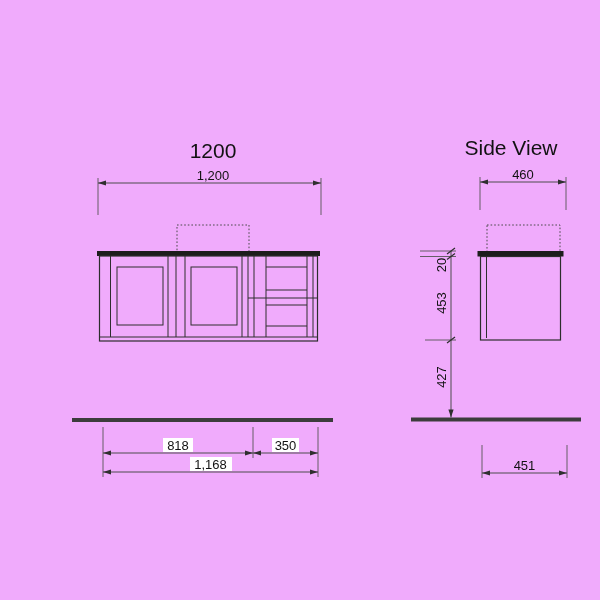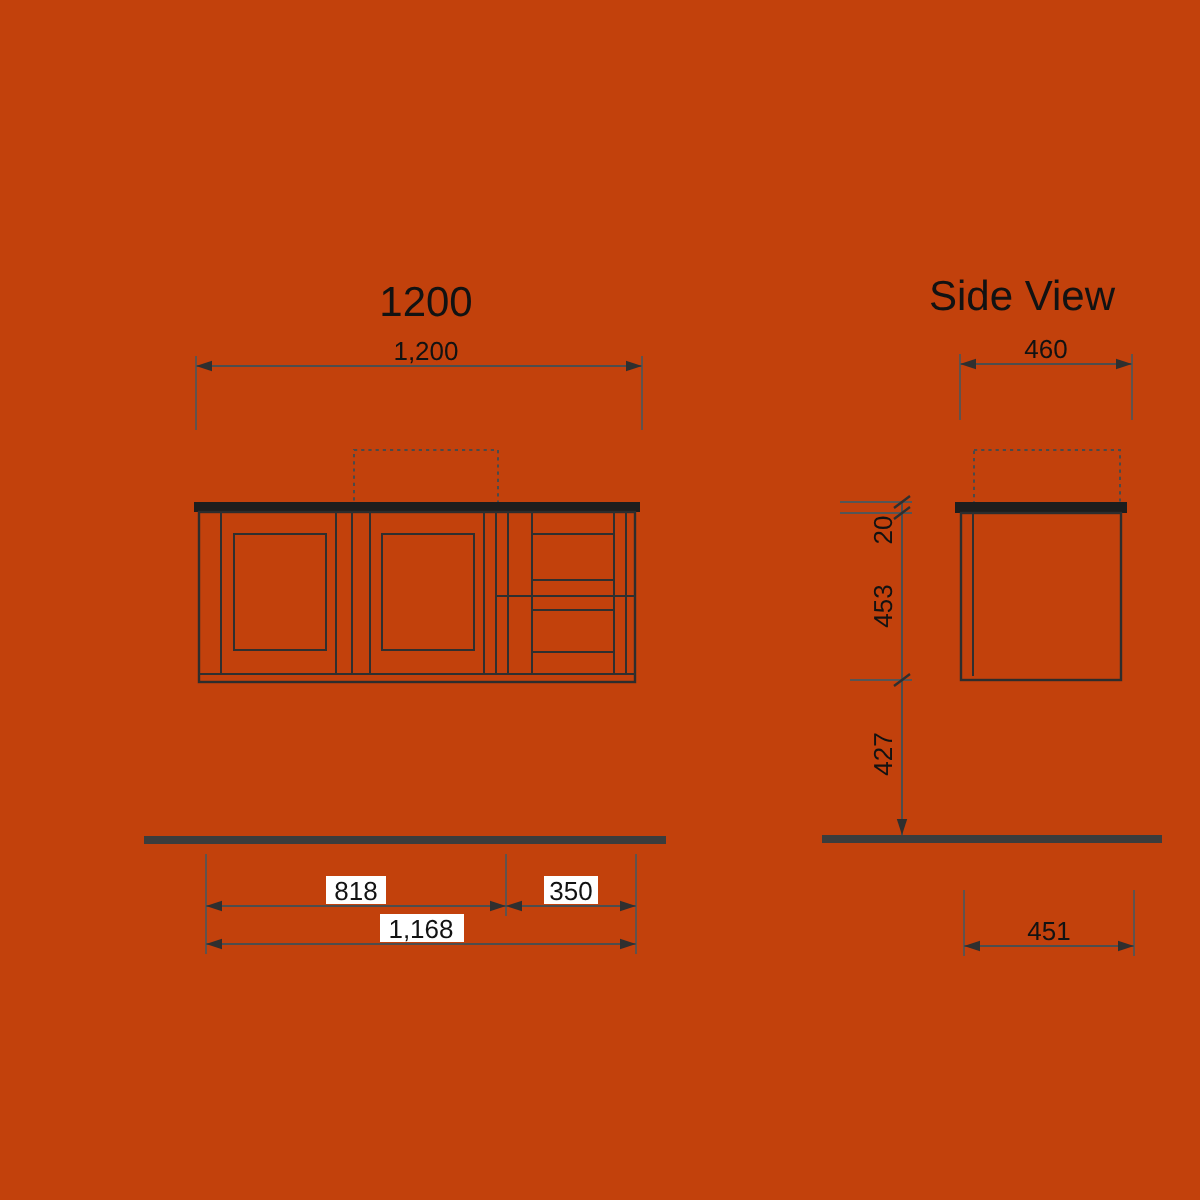--- a/index.html
+++ b/index.html
@@ -1,16 +1,16 @@
 <!DOCTYPE html>
 <html><head>
 <meta charset="utf-8">
 <style>
   html,body{margin:0;padding:0;background:#ffffff;}
-  .canvas{position:relative;width:600px;height:600px;background:#c2410c;overflow:hidden;
+  .canvas{position:relative;width:600px;height:600px;background:#f0abfc;overflow:hidden;
           font-family:"Liberation Sans",sans-serif;}
   svg{display:block}
   .obj{stroke:#2d2d2d;stroke-width:1.2;fill:none}
   .thin{stroke:#2f2f2f;stroke-width:1;fill:none}
   .dim{stroke:#4d4d4d;stroke-width:1;fill:none}
   .ext{stroke:#555555;stroke-width:0.9;fill:none}
   .dash{stroke:#4a4a4a;stroke-width:1;fill:none;stroke-dasharray:1.6 2}
   .arr{fill:#2f2f2f;stroke:none}
   .tick{stroke:#2f2f2f;stroke-width:1.2;fill:none}
   .dimtext{font-size:13px;fill:#121212}

